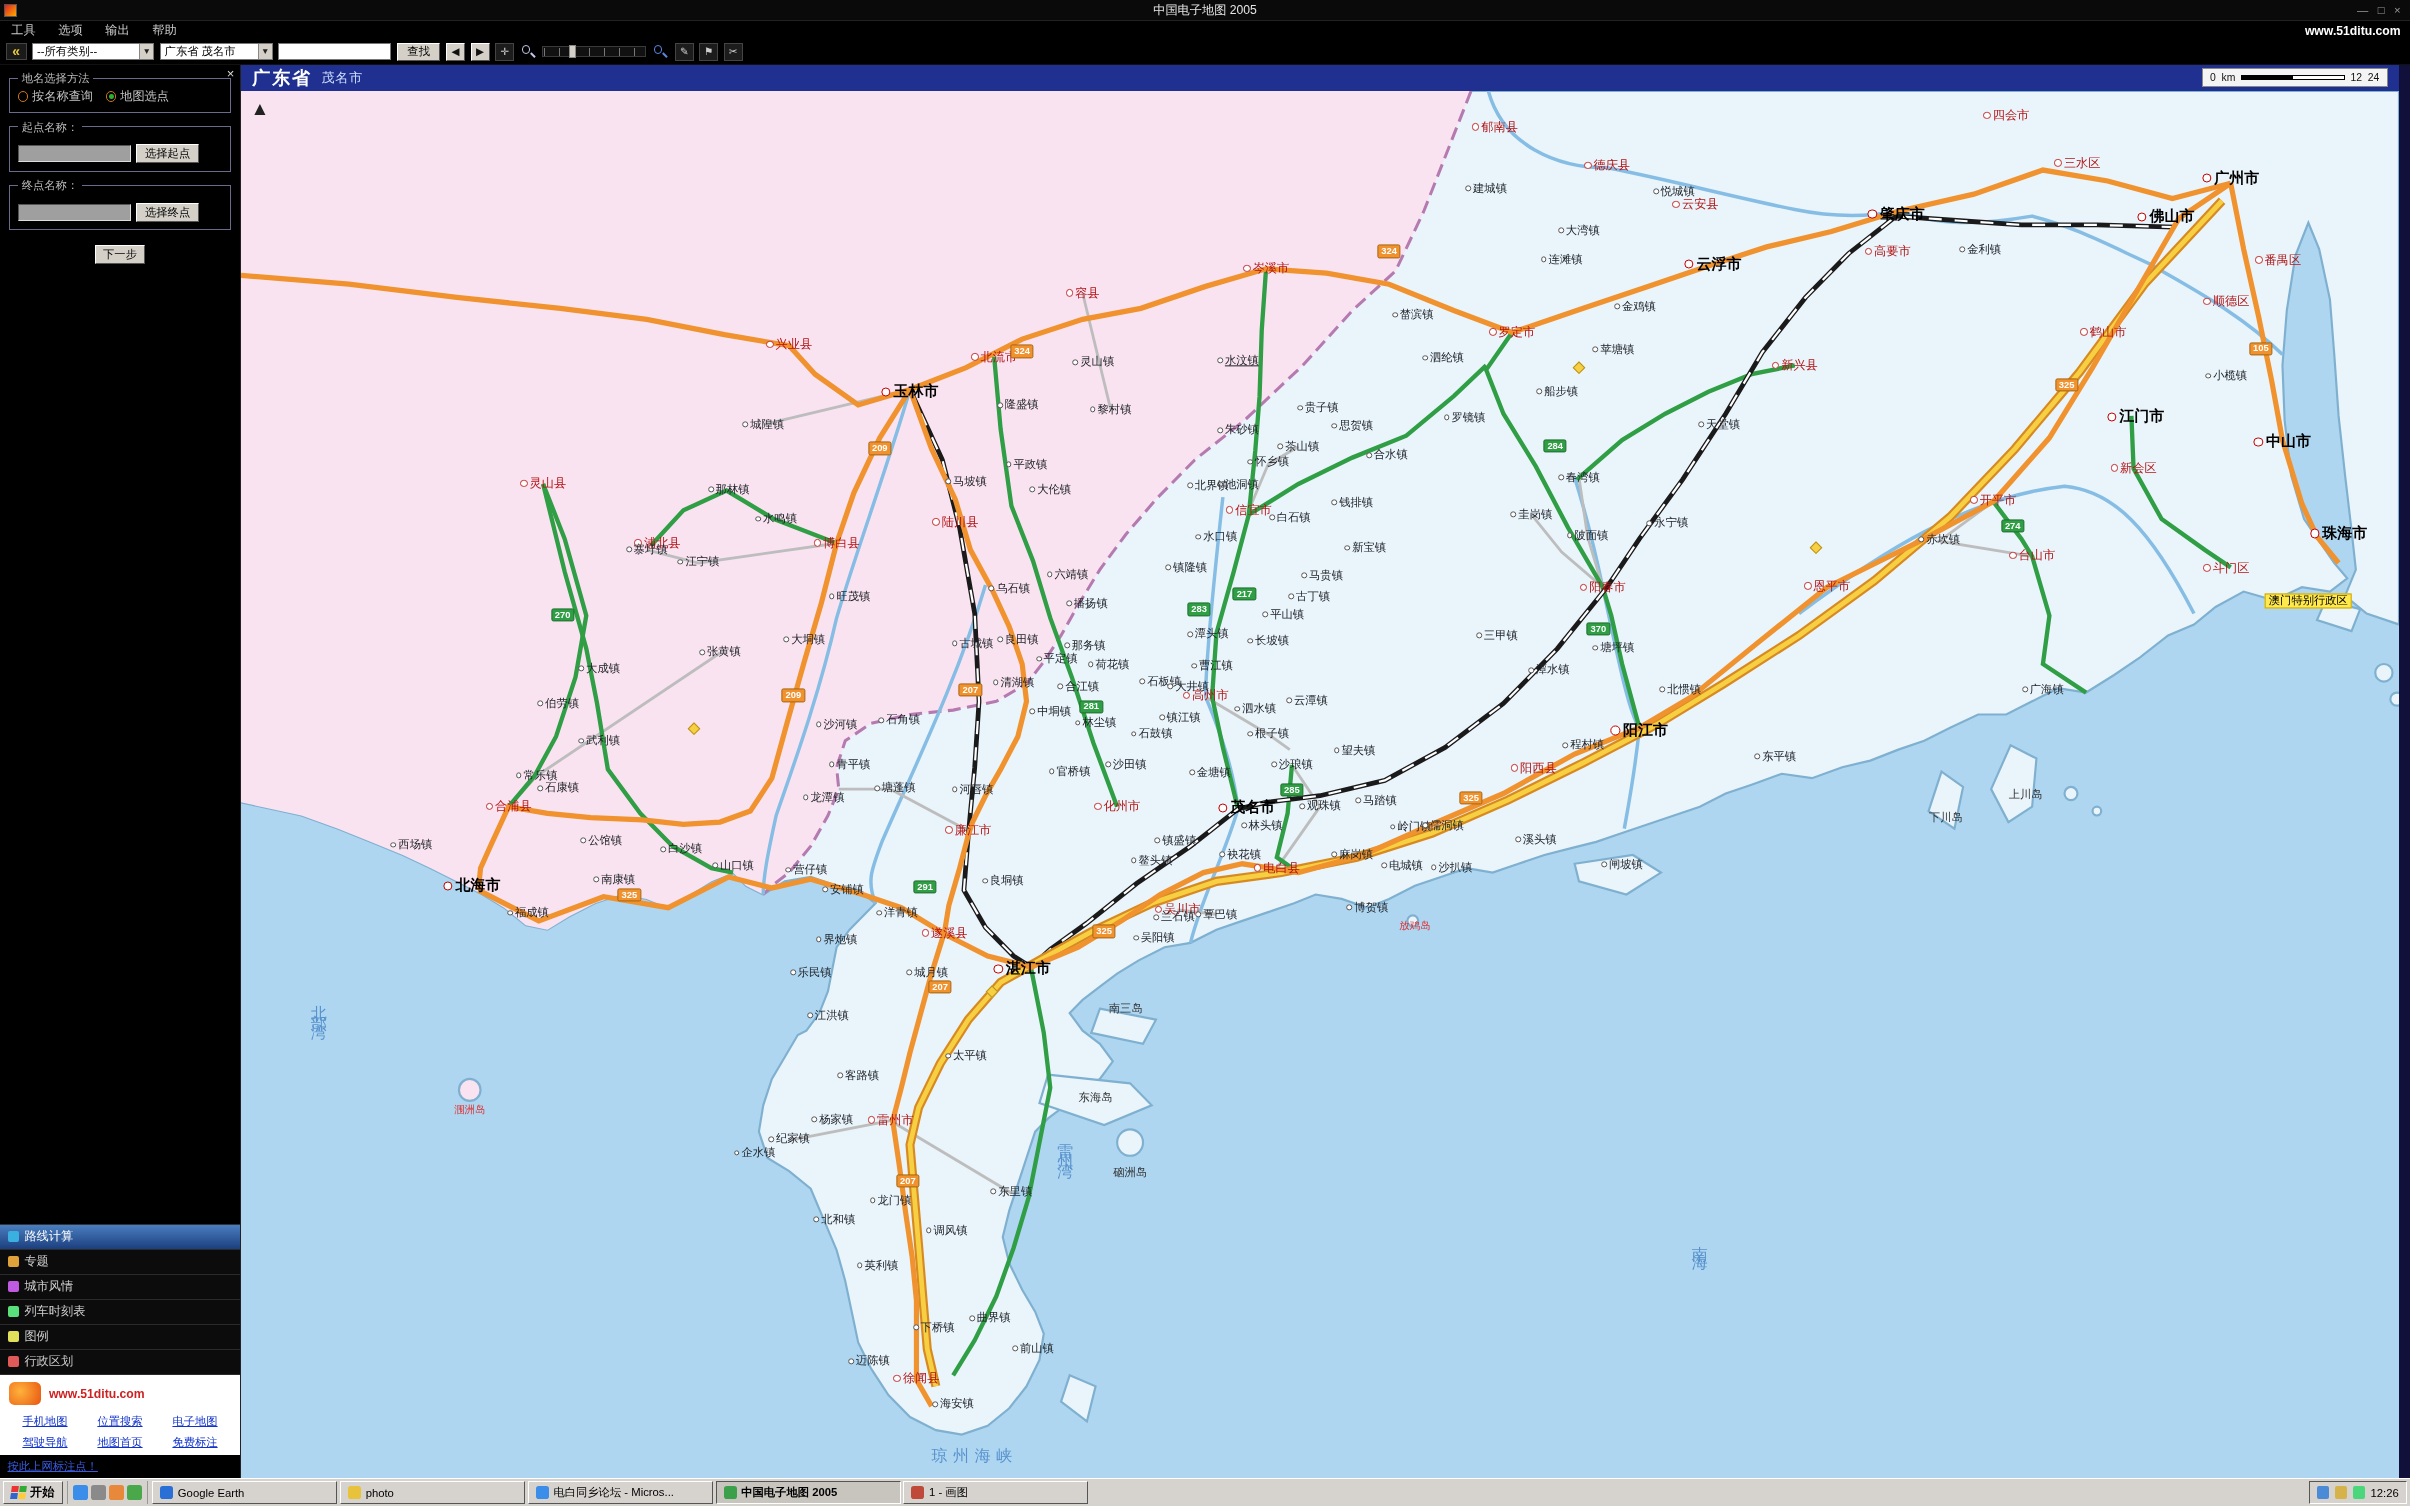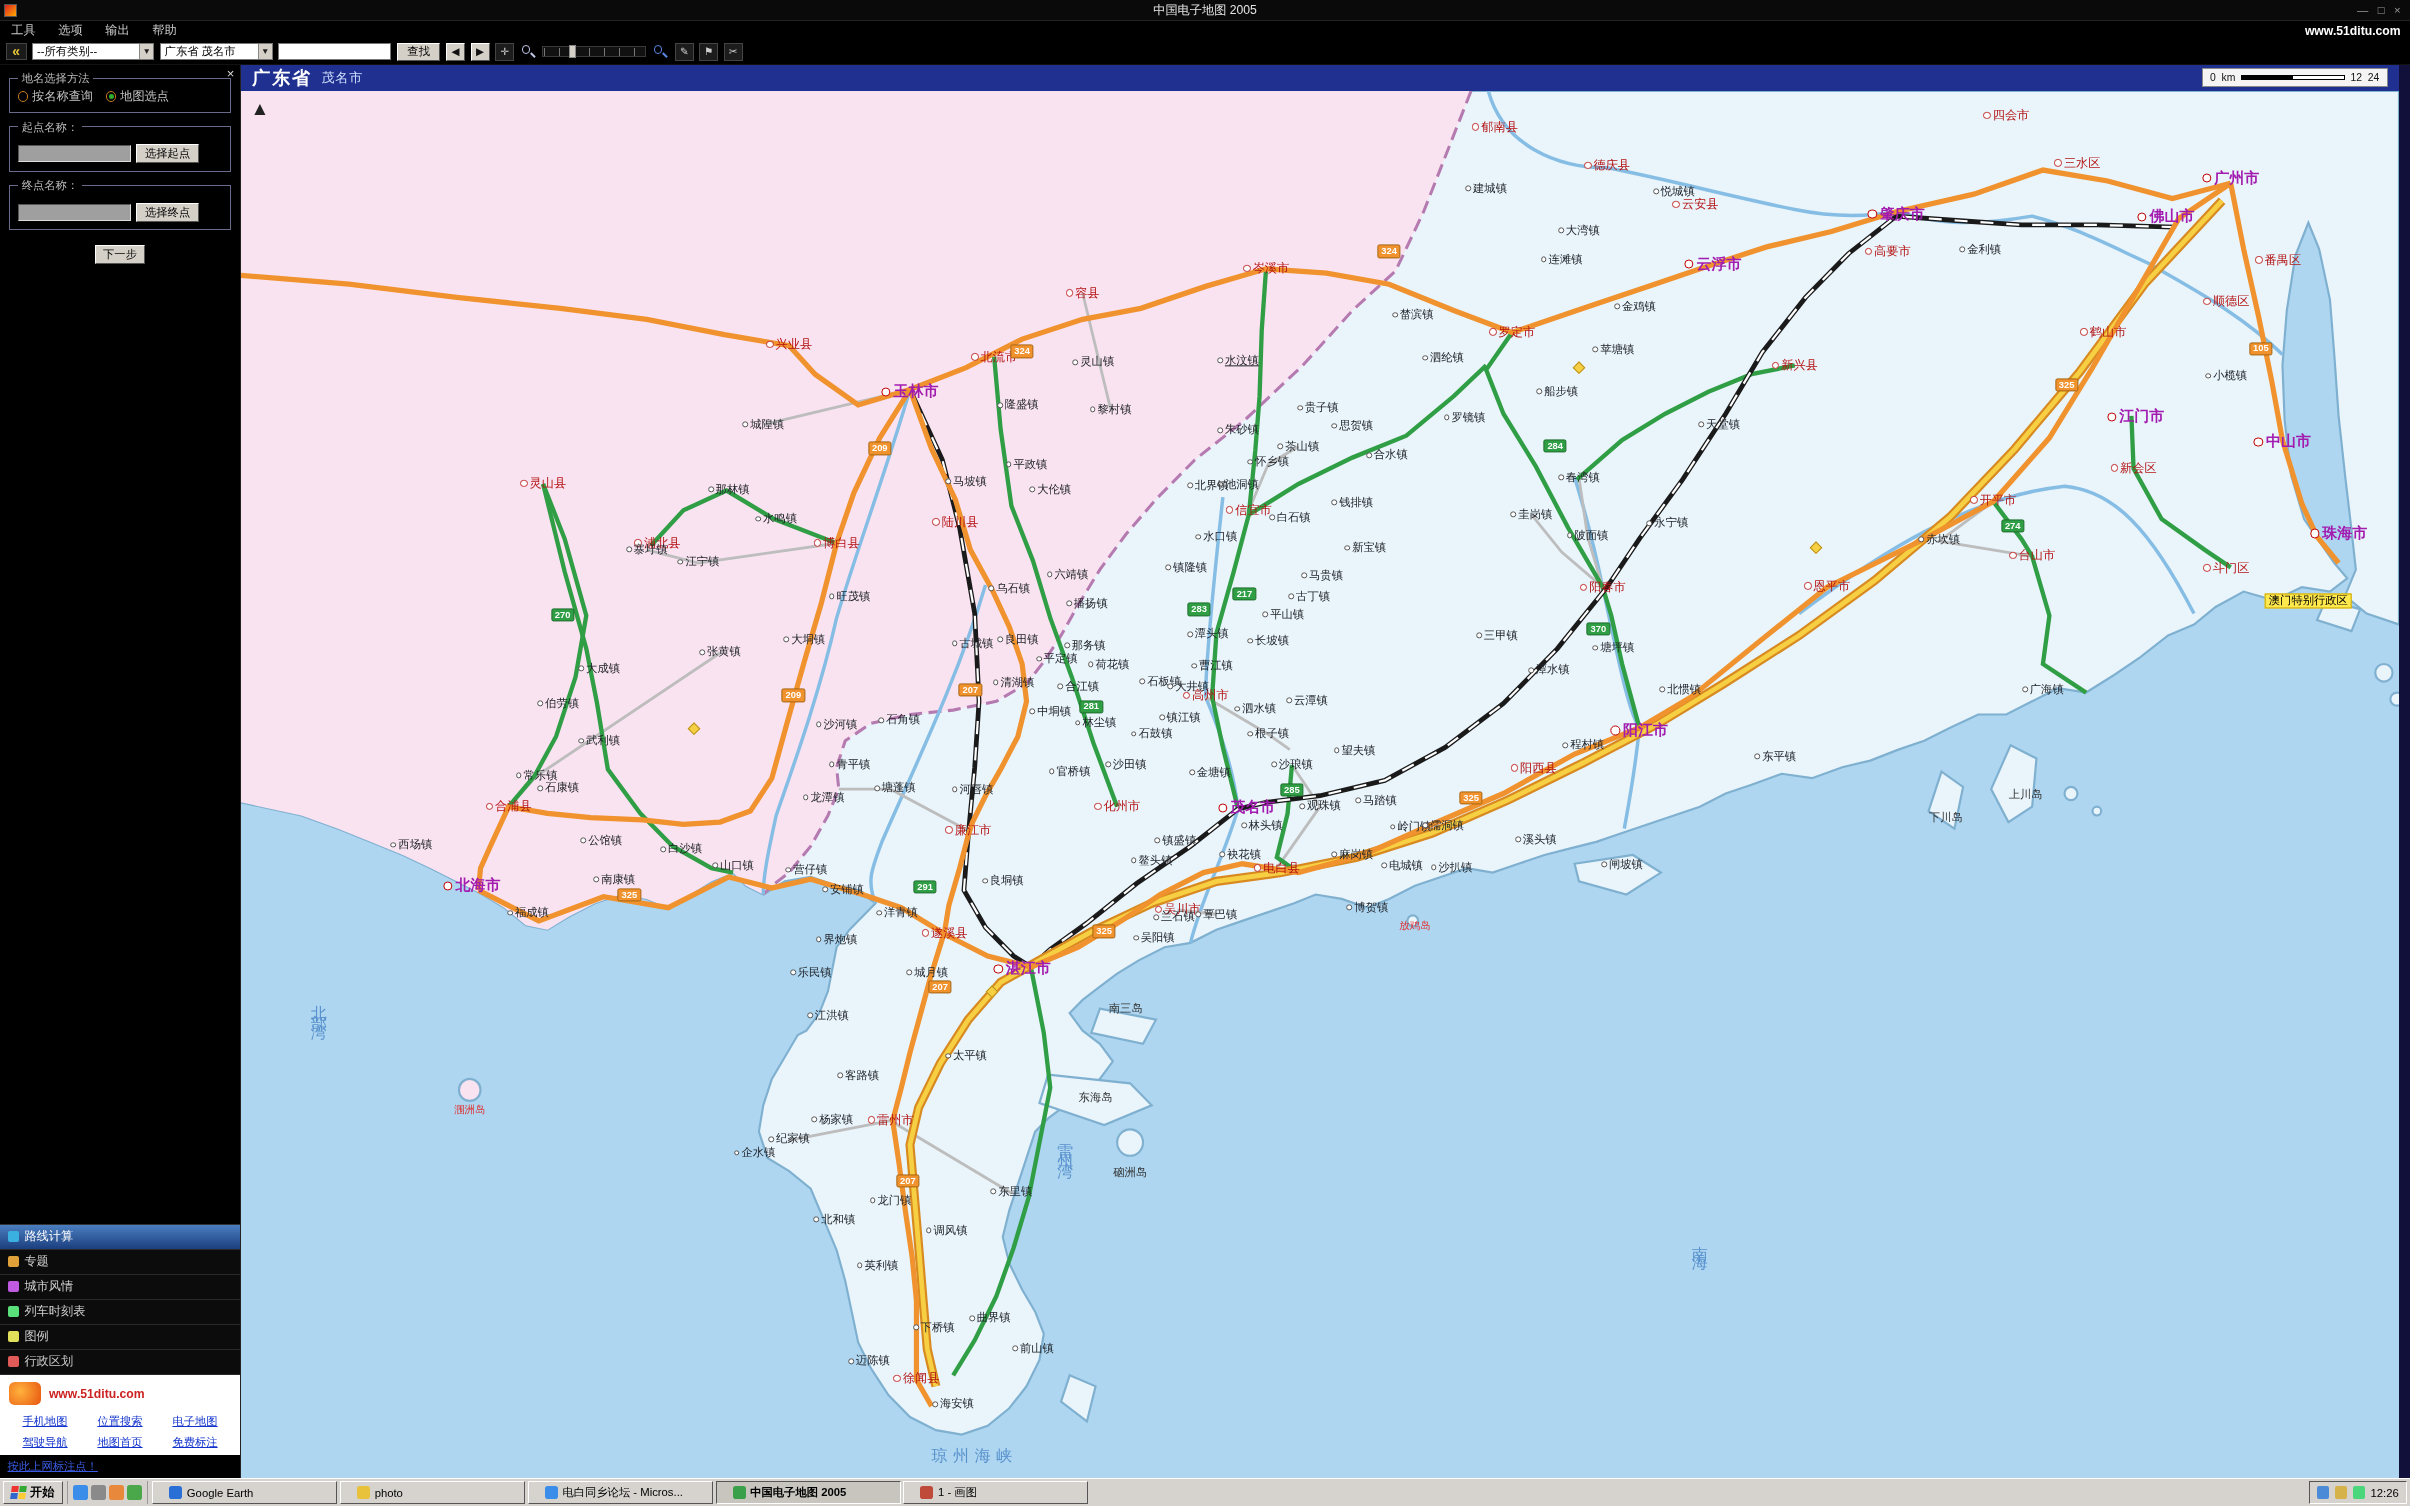--- a/index.html
+++ b/index.html
@@ -89,21 +89,21 @@
   .scalebar { margin-left:auto; background:#f4f4f4; border:0.9px solid #888; height:19px; display:flex;
     align-items:center; padding:0 7.5px; gap:5.6px; color:#111; font-size:10.4px; }
   .scalebar .bar { width:104px; height:4.7px; border:0.9px solid #000; display:flex; }
   .scalebar .bar .b { flex:1; background:#000; } .scalebar .bar .w { flex:1; background:#fff; }
 
   .map-canvas { flex:1; position:relative; overflow:hidden; background:#aed6f0; }
   .map-canvas svg { position:absolute; inset:0; width:100%; height:100%; }
   .labels-layer { position:absolute; inset:0; overflow:hidden; }
 
   .map-label { position:absolute; transform:translate(-50%,-50%); white-space:nowrap; line-height:1; }
-  .map-label.city { color:#a21caf; font-weight:bold; font-size:15px; }
+  .map-label.city { color:#000000; font-weight:bold; font-size:15px; }
   .map-label.city::before { content:""; display:inline-block; width:7.5px; height:7.5px; border:1.9px solid #c00000;
     background:#fff; border-radius:50%; margin-right:2.8px; vertical-align:-0.9px; }
   .map-label.county { color:#b41414; font-size:12.2px; }
   .map-label.county::before { content:""; display:inline-block; width:5.6px; height:5.6px; border:1.9px solid #c03030;
     background:#fff; border-radius:50%; margin-right:1.9px; }
   .map-label.town { color:#20242a; font-size:11.3px; }
   .map-label.town::before { content:""; display:inline-block; width:3.8px; height:3.8px; border:0.9px solid #555;
     background:#fff; border-radius:50%; margin-right:1.9px; vertical-align:0.9px; }
   .map-label.island { color:#333; font-size:11.3px; }
   .map-label.sar { background:#ffe94d; border:0.9px solid #c9a400; color:#000; font-size:11.3px; padding:0.9px 2.8px; }
@@ -128,21 +128,21 @@
   .start-btn { height:22.6px; display:flex; align-items:center; gap:3.8px; background:#d6d3ce; border:0.9px solid;
     border-color:#fff #555 #555 #fff; padding:0 7.5px; font-weight:bold; font-size:12.2px; color:#000; }
   .winflag { width:15px; height:13px; display:grid; grid-template-columns:1fr 1fr; grid-template-rows:1fr 1fr;
     gap:0.9px; transform:skewX(-8deg); }
   .winflag i:nth-child(1){background:#e33;} .winflag i:nth-child(2){background:#3a3;}
   .winflag i:nth-child(3){background:#36c;} .winflag i:nth-child(4){background:#fc3;}
   .ql { display:flex; gap:2.8px; padding:0 5.6px; border-left:0.9px solid #999; border-right:0.9px solid #999; height:22.6px; align-items:center; }
   .ql .qicon { width:15px; height:15px; border-radius:2.8px; }
   .tasks { display:flex; gap:2.8px; flex:1; }
   .task-btn { height:22.6px; width:185px; display:flex; align-items:center; gap:4.7px; background:#d6d3ce;
-    border:0.9px solid; border-color:#fff #555 #555 #fff; font-size:11.3px; color:#000; padding:0 16px;
+    border:0.9px solid; border-color:#fff #555 #555 #fff; font-size:11.3px; color:#000; padding:0 7px;
     overflow:hidden; white-space:nowrap; }
   .task-btn.active { border-color:#555 #fff #fff #555; background:#c8c5bf; font-weight:bold; }
   .task-btn .ticon { width:13px; height:13px; border-radius:2.8px; flex:0 0 auto; }
   .tray { height:22.6px; display:flex; align-items:center; gap:5.6px; border:0.9px solid; border-color:#555 #fff #fff #555;
     padding:0 7.5px; font-size:11.3px; color:#000; }
   .tray .tricon { width:12.2px; height:12.2px; border-radius:1.9px; }
 </style>
 </head>
 <body>
 

